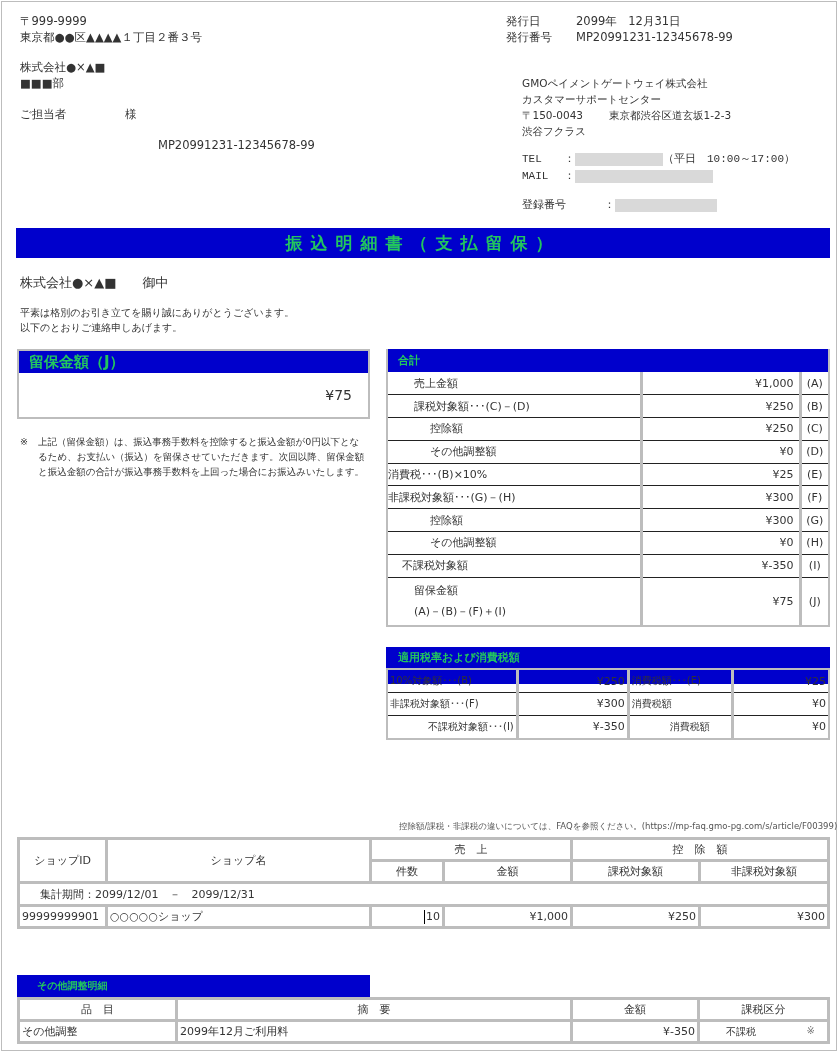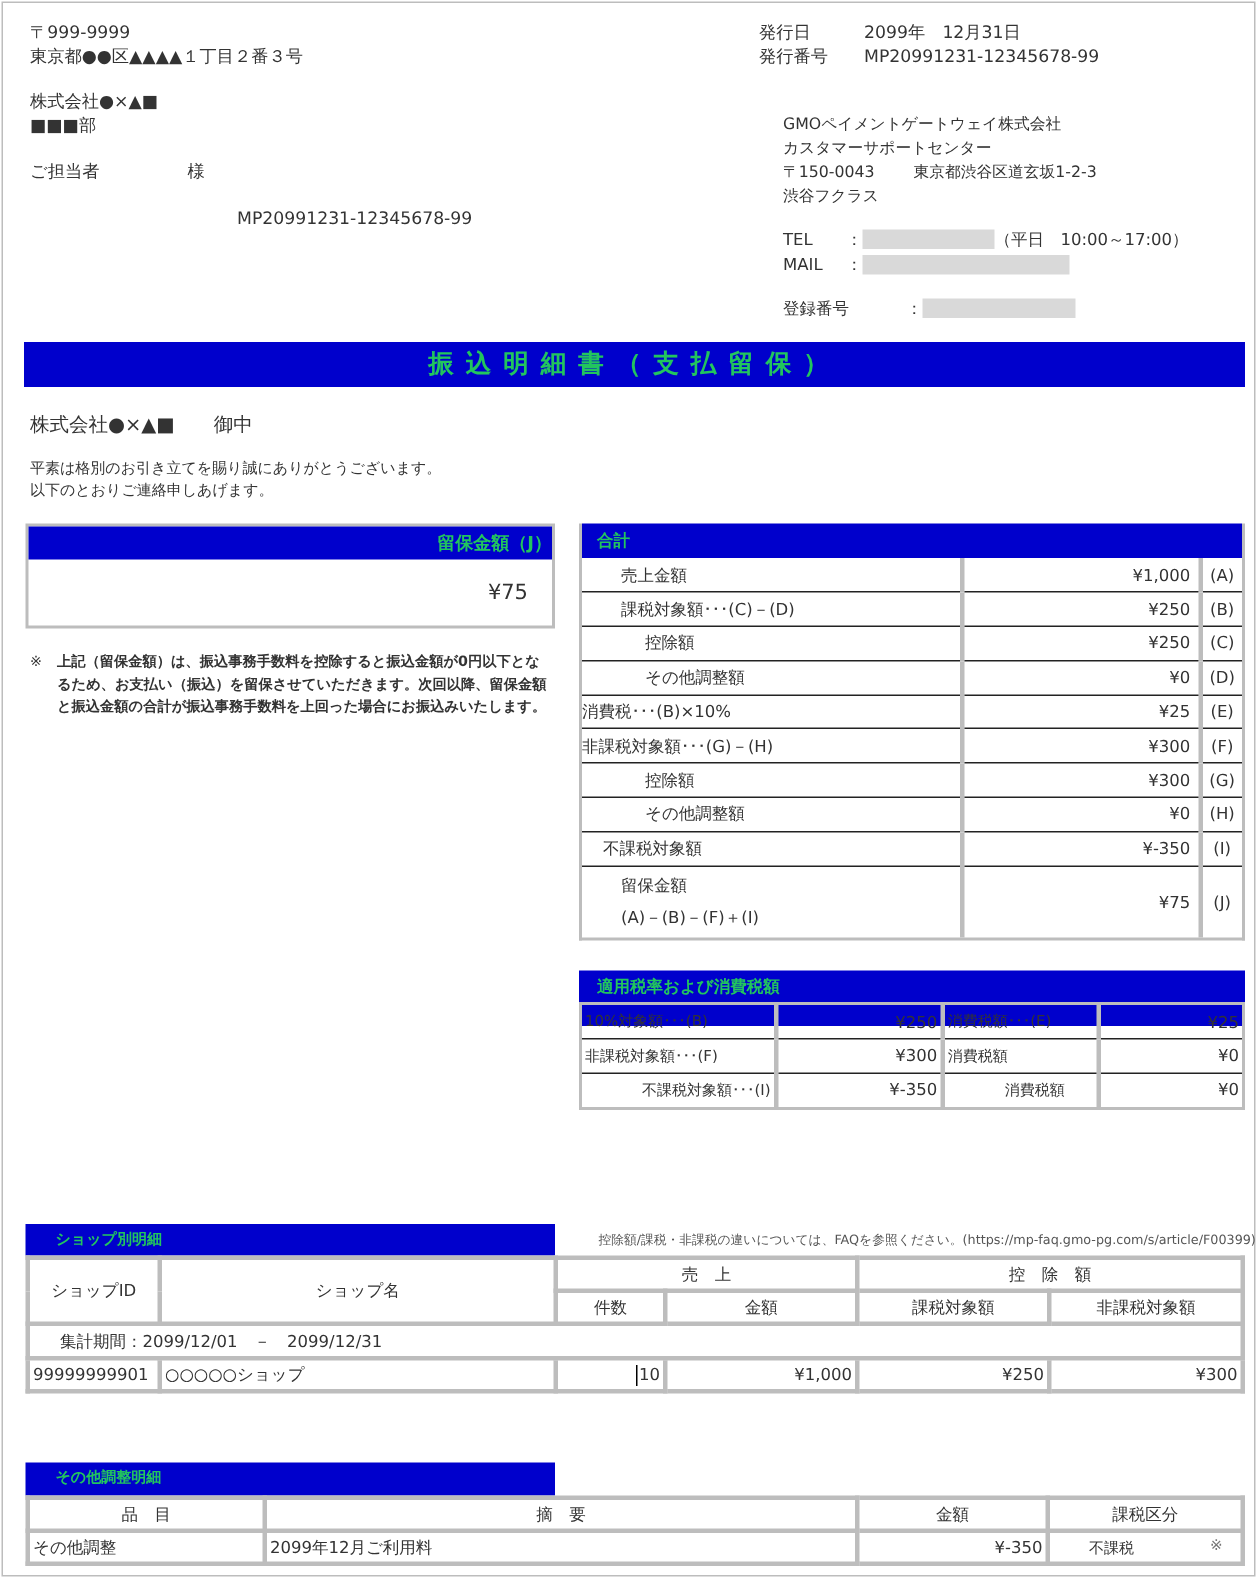--- a/index.html
+++ b/index.html
@@ -11,26 +11,26 @@
   .redact { display: inline-block; background: #d9d9d9; height: 13px; vertical-align: middle; }
 
   
   .tl { left: 18px; font-size: 11.5px; line-height: 16px; }
 
   
   .titlebar { left: 14px; top: 226px; width: 814px; height: 30px; text-align: center; font-size: 17px; letter-spacing: 8px; line-height: 30px; font-weight: bold; }
 
   
   .retbox { left: 15px; top: 347px; width: 353px; height: 70px; border: 2px solid #bdbdbd; }
-  .retbox .hd { height: 22px; line-height: 22px; padding-left: 10px; font-size: 12px; font-weight: bold; text-align: right; }
+  .retbox .hd { height: 22px; line-height: 22px; padding-left: 10px; font-size: 15px; font-weight: bold; }
   .retbox .val { text-align: right; padding-right: 16px; font-size: 14px; line-height: 44px; }
 
   .note { left: 18px; top: 432px; font-size: 9.5px; line-height: 15px; white-space: normal; width: 345px; }
   .note .mark { position: absolute; left: 0; top: 0; }
-  .note .txt { padding-left: 18px; font-weight: bold; }
+  .note .txt { padding-left: 18px; }
 
   
   .totals { left: 384px; top: 347px; width: 444px; border: 2px solid #bdbdbd; border-top: none; }
   .totals .hd { height: 23px; line-height: 23px; padding-left: 10px; font-size: 11px; font-weight: bold; }
   table { border-collapse: collapse; }
   .tt { width: 100%; font-size: 11px; }
   .tt td { height: 22.8px; border-bottom: 1px solid #222; }
   .tt td.lbl { padding-left: 26px; width: 254px; }
   .tt td.lbl.ind { padding-left: 42px; }
   .tt td.lbl.out { padding-left: 0; }
@@ -96,21 +96,21 @@
   <div class="abs tl" style="top:11px; left:574px">2099年　12月31日</div>
   <div class="abs tl" style="top:27px; left:504px">発行番号</div>
   <div class="abs tl" style="top:27px; left:574px">MP20991231-12345678-99</div>
 
   <div class="abs" style="top:73px; left:520px; font-size:10.5px; line-height:16px;">
     <div>GMOペイメントゲートウェイ株式会社</div>
     <div>カスタマーサポートセンター</div>
     <div><span>〒150-0043</span><span style="display:inline-block;width:26px"></span><span>東京都渋谷区道玄坂1-2-3</span></div>
     <div>渋谷フクラス</div>
   </div>
-  <div class="abs" style="top:149px; left:520px; font-size:11px; line-height:17px;">
+  <div class="abs" style="top:149px; left:520px; font-size:11px; line-height:17px;font-family:Liberation Mono, monospace;">
     <div><span style="display:inline-block;width:42px">TEL</span><span>：</span><span class="redact" style="width:88px"></span><span>（平日　10:00～17:00）</span></div>
     <div><span style="display:inline-block;width:42px">MAIL</span><span>：</span><span class="redact" style="width:138px"></span></div>
     <div style="margin-top:12px"><span style="display:inline-block;width:82px">登録番号</span><span>：</span><span class="redact" style="width:102px"></span></div>
   </div>
 
   <div class="abs titlebar blue">振込明細書（支払留保）</div>
 
   <div class="abs" style="top:272px; left:18px; font-size:13px;">株式会社●×▲■　　御中</div>
   <div class="abs" style="top:303px; left:18px; font-size:10px; line-height:15px;">
     <div>平素は格別のお引き立てを賜り誠にありがとうございます。</div>
@@ -207,21 +207,20 @@
       <tr>
             <td class="c1">不課税対象額･･･(I)</td>
             <td class="c2">¥-350</td>
             <td class="c3">消費税額</td>
             <td class="c4">¥0</td>
           </tr>
     </tbody>
       </table>
   </div>
 
-  <div class="abs shophd blue">ショップ別明細</div>
   <div class="abs faq">控除額/課税・非課税の違いについては、FAQを参照ください。(https://mp-faq.gmo-pg.com/s/article/F00399)</div>
   <div class="abs shoptbl">
     <table>
       <tbody>
           <tr class="h">
         <td class="sid" rowspan="2">ショップID</td>
         <td class="sname" rowspan="2">ショップ名</td>
         <td colspan="2">売　上</td>
         <td colspan="2">控　除　額</td>
       </tr>

